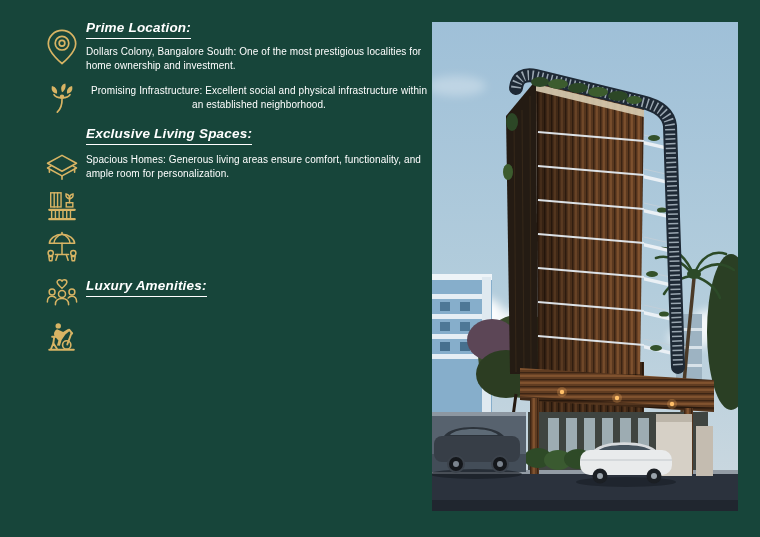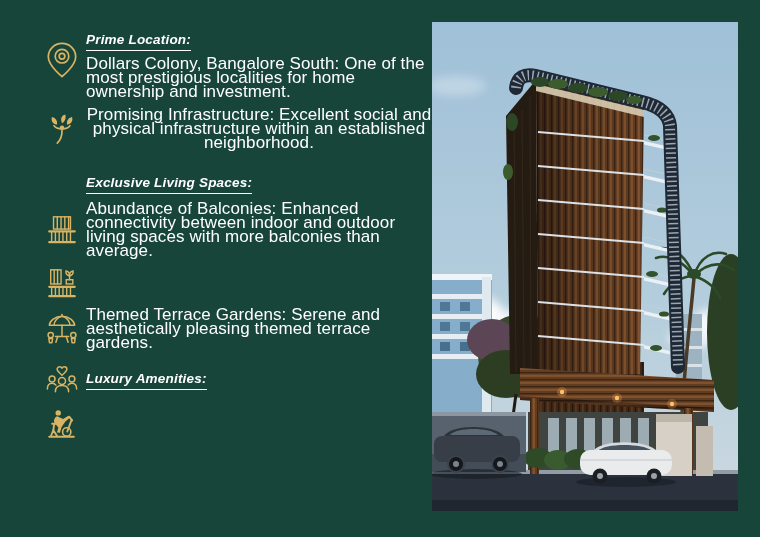--- a/index.html
+++ b/index.html
@@ -12,24 +12,24 @@
   .features { position:absolute; left:38px; top:20px; width:396px; }
   .row { display:flex; align-items:center; margin-bottom:9px; }
   .row.top { align-items:center; }
   .row.mb12 { margin-bottom:12px;text-align:center; }
   .row.mb8 { margin-bottom:8px; }
   .icon-cell {
     width:48px; min-width:48px; display:flex; justify-content:center; align-items:center;
   }
   .row.top .icon-cell { margin-top:3px; }
   .text-cell { flex:1; max-width:346px; }
-  h3.heading { margin:12px 0 6px 0; font-size:13.5px; font-style:italic; color:#ffffff; font-weight:bold; letter-spacing:0.2px; }
+  h3.heading { margin:0 0 6px 0; font-size:13.5px; font-style:italic; color:#ffffff; font-weight:bold; letter-spacing:0.2px; }
   h3.heading .hl { display:inline-block; padding-bottom:3px; border-bottom:1px solid #ffffff; }
   h3.heading.solo { margin-bottom:0; }
-  p.txt { margin:0; font-size:17px; line-height:14.1px; color:#ffffff; letter-spacing:0.1px; }
+  p.txt { margin:0; font-size:10px; line-height:14.1px; color:#ffffff; letter-spacing:0.1px; }
   .photo {
     position:absolute; left:432px; top:22px; width:306px; height:489px; overflow:hidden;
   }
   .photo svg { display:block; }
   .ic { display:block; }
 </style>
 </head>
 <body>
 
 <div class="page">
@@ -70,35 +70,33 @@
       </div>
     </div>
 
     <div class="row mb8">
       <div class="icon-cell"></div>
       <div class="text-cell">
         <h3 class="heading solo"><span class="hl">Exclusive Living Spaces:</span></h3>
       </div>
     </div>
 
-
     <div class="row">
       <div class="icon-cell">
-        <svg class="ic" width="32" height="32" viewBox="0 0 34 34" fill="none" stroke="#d8b464" stroke-width="1.5" stroke-linecap="round">
-          <rect x="8" y="3" width="18" height="13"></rect>
-          <path d="M12 3 L12 16 M16 3 L16 16 M20 3 L20 16 M24 3 L24 16"></path>
-          <path d="M3.5 18.5 L30.5 18.5" stroke-width="2.4"></path>
-          <path d="M6 19 L6 29 M10 19 L10 29 M14 19 L14 29 M18 19 L18 29 M22 19 L22 29 M26 19 L26 29"></path>
-          <path d="M3.5 30 L30.5 30" stroke-width="2.4"></path>
-        </svg>
-      </div>
-      <div class="text-cell">
-        <p class="txt">Abundance of Balconies: Enhanced connectivity between indoor and outdoor living spaces with more balconies than average.</p>
-      </div>
-    </div>
+        <svg class="ic" width="36" height="28" viewBox="0 0 38 30" fill="none" stroke="#d8b464" stroke-width="1.7" stroke-linecap="round" stroke-linejoin="round">
+          <path d="M19 2.5 L34.5 11 L19 19.5 L3.5 11 Z"></path>
+          <path d="M7 14 L3.5 16 L19 24.5 L34.5 16 L31 14"></path>
+          <path d="M5.5 17.5 L5.5 20.5 M32.5 17.5 L32.5 20.5 M19 25 L19 28"></path>
+        </svg>
+      </div>
+      <div class="text-cell">
+        <p class="txt">Spacious Homes: Generous living areas ensure comfort, functionality, and ample room for personalization.</p>
+      </div>
+    </div>
+
 
     <div class="row">
       <div class="icon-cell">
         <svg class="ic" width="32" height="32" viewBox="0 0 34 34" fill="none" stroke="#d8b464" stroke-width="1.5" stroke-linecap="round">
           <rect x="5" y="3" width="11" height="15"></rect>
           <path d="M8.7 3 L8.7 18 M12.3 3 L12.3 18"></path>
           <path d="M25 13.5 L25 8.5"></path>
           <path d="M25 9.5 C22 8.8 20.8 6.8 21.3 4.2 C24 4.8 25.4 6.8 25 9.5 Z"></path>
           <path d="M25 9.5 C28 8.8 29.2 6.8 28.7 4.2 C26 4.8 24.6 6.8 25 9.5 Z"></path>
           <rect x="21.5" y="13.5" width="7" height="4.5"></rect>
@@ -116,23 +114,20 @@
           <path d="M18 3.5 L18 1.5"></path>
           <path d="M9.5 13 C9.5 9 13 4.5 18 3.5 C23 4.5 26.5 9 26.5 13"></path>
           <path d="M18 13 L18 24.5"></path>
           <path d="M11 25 L25 25"></path>
           <path d="M13.5 25 L11.5 31 M22.5 25 L24.5 31"></path>
           <circle cx="6" cy="23.5" r="2.8"></circle>
           <path d="M4 27 L8 27 L7.3 31.5 L4.7 31.5 Z"></path>
           <circle cx="30" cy="23.5" r="2.8"></circle>
           <path d="M28 27 L32 27 L31.3 31.5 L28.7 31.5 Z"></path>
         </svg>
-      </div>
-      <div class="text-cell">
-        <p class="txt">Themed Terrace Gardens: Serene and aesthetically pleasing themed terrace gardens.</p>
       </div>
     </div>
 
     <div class="row top">
       <div class="icon-cell">
         <svg class="ic" width="36" height="34" viewBox="0 0 38 36" fill="none" stroke="#d8b464" stroke-width="1.6" stroke-linecap="round" stroke-linejoin="round">
           <path d="M19 14 C16 11 13.8 9.8 13.8 7.8 C13.8 6.1 15.2 5.1 16.6 5.1 C17.7 5.1 18.6 5.7 19 6.6 C19.4 5.7 20.3 5.1 21.4 5.1 C22.8 5.1 24.2 6.1 24.2 7.8 C24.2 9.8 22 11 19 14 Z"></path>
           <circle cx="8.5" cy="18" r="3.1"></circle>
           <circle cx="29.5" cy="18" r="3.1"></circle>
           <circle cx="19" cy="20" r="3.7"></circle>

